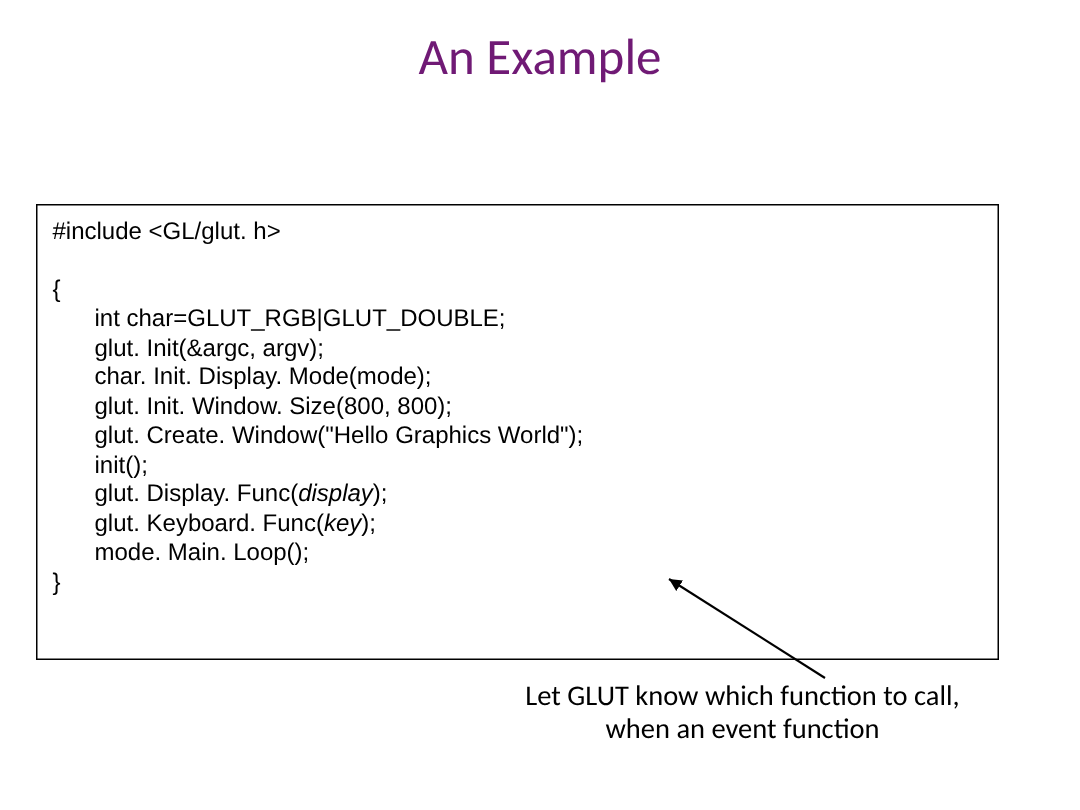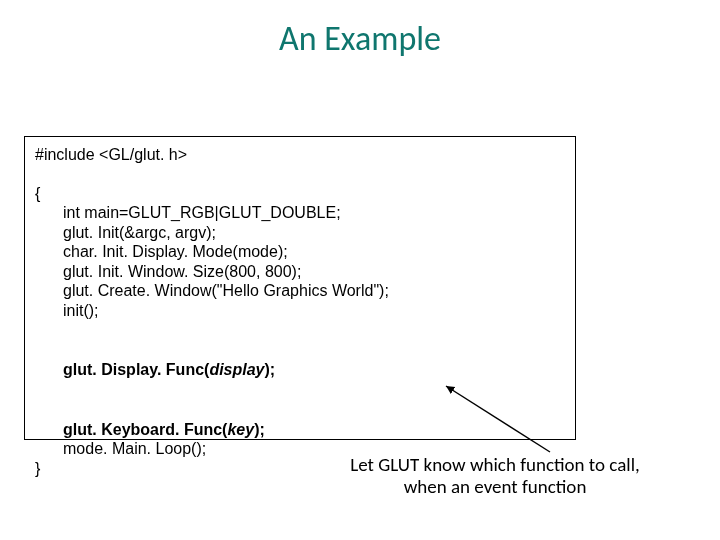--- a/index.html
+++ b/index.html
@@ -1,35 +1,35 @@
 <!DOCTYPE html>
 <html><head>
 <meta charset="utf-8">
 <style>
   * { box-sizing: border-box; margin: 0; padding: 0; }
   html, body { width: 720px; height: 540px; background: #fff; font-family: Calibri, Arial, sans-serif; }
   .slide { width: 720px; height: 540px; position: relative; }
-  .title { font-size: 34px; font-weight: 400; text-align: center; padding-top: 18px; color: #0f766e; }
+  .title { font-size: 34px; font-weight: 400; text-align: center; padding-top: 18px; color: #701a75; }
   .code-box {
     position: absolute;
     left: 24px;
     top: 136px;
-    width: 552px;
+    width: 642px;
     height: 304px;
     border: 1px solid #000;
     background: #fff;
     padding: 8px 10px;
     font-family: Arial, Helvetica, sans-serif;
     font-size: 16px;
     line-height: 1.22;
     color: #000;
   }
   .code-line { white-space: pre; }
   .code-span { white-space: pre; }
-  .bold { font-weight: 700; margin-top: 40px; }
+  .bold { font-weight: 400; }
   .italic { font-style: italic; }
   .blank { height: 19px; }
   .body-block { margin-left: 28px; }
   .caption {
     position: absolute;
     left: 290px;
     top: 454px;
     width: 410px;
     font-size: 19px;
     color: #000;
@@ -50,21 +50,21 @@
 
 <div class="slide">
 
   <div class="title">An Example</div>
 
   <div class="code-box">
     <div class="code-line">#include &lt;GL/glut. h&gt;</div>
     <div class="blank"></div>
     <div class="code-line">{</div>
     <div class="body-block">
-      <div class="code-line">int main=GLUT_RGB|GLUT_DOUBLE;</div>
+      <div class="code-line">int char=GLUT_RGB|GLUT_DOUBLE;</div>
       <div class="code-line">glut. Init(&amp;argc, argv);</div>
       <div class="code-line">char. Init. Display. Mode(mode);</div>
       <div class="code-line">glut. Init. Window. Size(800, 800);</div>
       <div class="code-line">glut. Create. Window("Hello Graphics World");</div>
       <div class="code-line">init();</div>
       <div class="code-line bold"><span class="code-span">glut. Display. Func(</span><span class="code-span italic">display</span><span class="code-span">);</span></div>
       <div class="code-line bold"><span class="code-span">glut. Keyboard. Func(</span><span class="code-span italic">key</span><span class="code-span">);</span></div>
       <div class="code-line">mode. Main. Loop();</div>
     </div>
     <div class="code-line">}</div>

